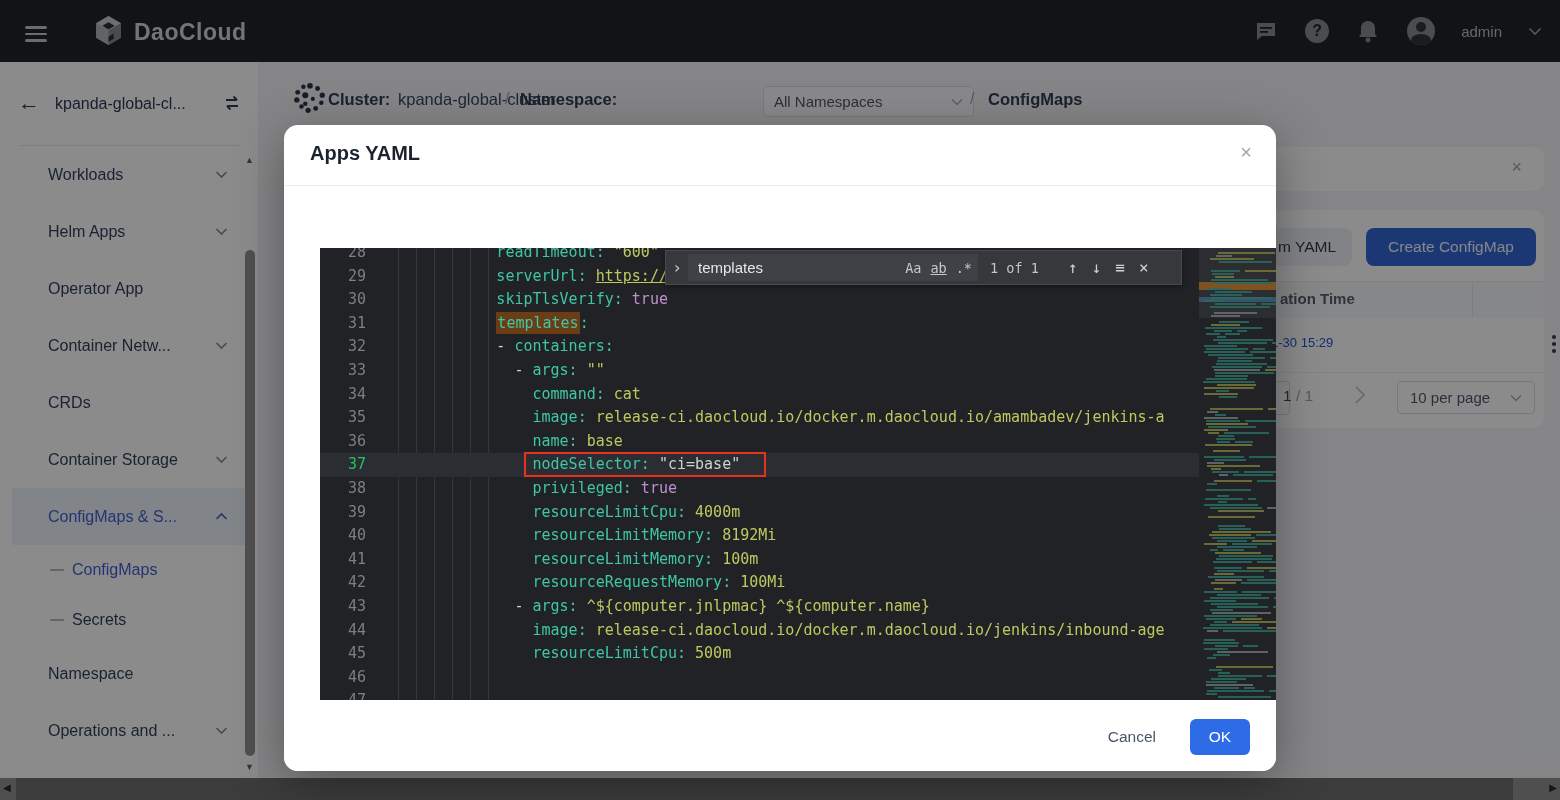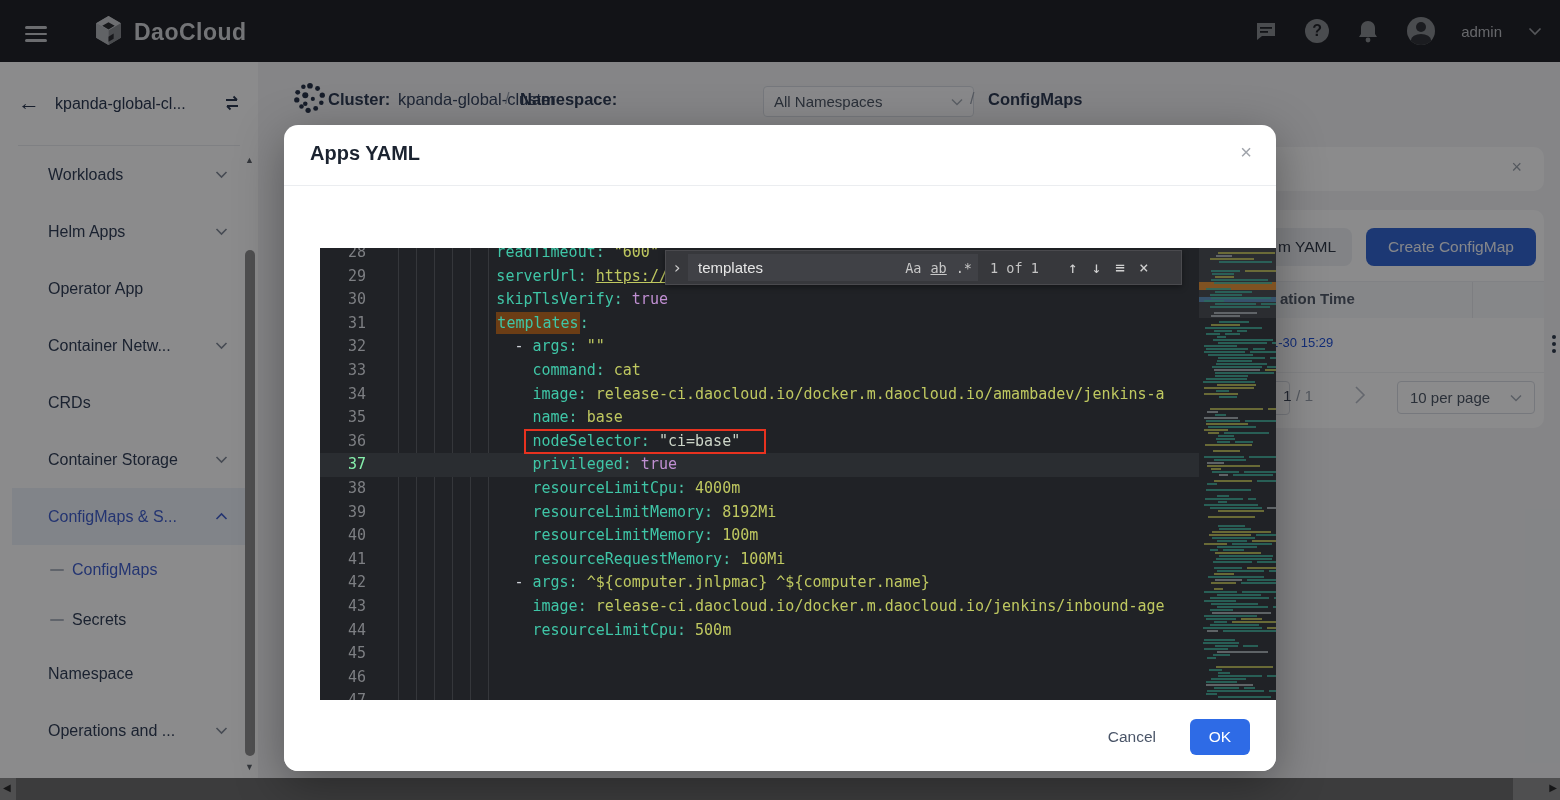--- a/index.html
+++ b/index.html
@@ -101,21 +101,21 @@
   .btn-ok{width:60px;height:36px;background:#2e6be6;border-radius:6px;color:#fff;font-size:15.5px;
           display:flex;align-items:center;justify-content:center;cursor:pointer;}
 
   
   .editor{position:absolute;left:0;top:123px;right:0;height:452px;background:#202226;overflow:hidden;
           font-family:"DejaVu Sans Mono",monospace;font-size:15px;margin-left:36px;}
   .guides{position:absolute;top:0;bottom:0;width:1px;background:#35373b;}
   .curline{position:absolute;left:0;width:879px;height:23.6px;background:#2a2d31;}
   .gutter{position:absolute;left:0;top:-7px;width:46px;text-align:right;color:#7d7f83;}
   .gutter .lnum{height:23.6px;line-height:23.6px;}
-  .gutter .lnum.cur{color:#86efac;}
+  .gutter .lnum.cur{color:#22c55e;}
   .code{position:absolute;left:68px;top:-7px;right:0;}
   .cline{height:23.6px;line-height:23.6px;white-space:pre;color:#d4d4d4;}
   .tok-key{color:#3fc6a7;}
   .tok-colon{color:#4fc3a9;}
   .tok-dash{color:#cfd3d9;}
   .tok-val{color:#bfc860;}
   .tok-bool{color:#c08fd2;}
   .tok-str{color:#ccd5c8;}
   .tok-link{color:#bfc860;text-decoration:underline;}
   .tok-match{color:#3fc6a7;background:#6b3d15;padding:2px 1px;}
@@ -371,20 +371,21 @@
         <div class="lnum">44</div>
         <div class="lnum">45</div>
         <div class="lnum">46</div>
         <div class="lnum">47</div>
       </div>
     <div class="code">
         <div class="cline"><span style="display: inline-block; width: 12ch;"></span><span><span class="tok-key">readTimeout</span><span class="tok-colon">:</span><span class="tok-val"> "600"</span></span></div>
         <div class="cline"><span style="display: inline-block; width: 12ch;"></span><span><span class="tok-key">serverUrl</span><span class="tok-colon">:</span><span class="tok-dash"> </span><span class="tok-link">https://</span></span></div>
         <div class="cline"><span style="display: inline-block; width: 12ch;"></span><span><span class="tok-key">skipTlsVerify</span><span class="tok-colon">:</span><span class="tok-bool"> true</span></span></div>
         <div class="cline"><span style="display: inline-block; width: 12ch;"></span><span><span class="tok-match">templates</span><span class="tok-colon">:</span></span></div>
+        <div class="cline"><span style="display: inline-block; width: 12ch;"></span><span><span class="tok-dash">- </span><span class="tok-key">containers</span><span class="tok-colon">:</span></span></div>
         <div class="cline"><span style="display: inline-block; width: 14ch;"></span><span><span class="tok-dash">- </span><span class="tok-key">args</span><span class="tok-colon">:</span><span class="tok-val"> ""</span></span></div>
         <div class="cline"><span style="display: inline-block; width: 16ch;"></span><span><span class="tok-key">command</span><span class="tok-colon">:</span><span class="tok-val"> cat</span></span></div>
         <div class="cline"><span style="display: inline-block; width: 16ch;"></span><span><span class="tok-key">image</span><span class="tok-colon">:</span><span class="tok-val"> release-ci.daocloud.io/docker.m.daocloud.io/amambadev/jenkins-a</span></span></div>
         <div class="cline"><span style="display: inline-block; width: 16ch;"></span><span><span class="tok-key">name</span><span class="tok-colon">:</span><span class="tok-val"> base</span></span></div>
         <div class="cline"><span style="display: inline-block; width: 16ch;"></span><span class="boxed"><span class="tok-key">nodeSelector</span><span class="tok-colon">:</span><span class="tok-str"> "ci=base"</span></span></div>
         <div class="cline"><span style="display: inline-block; width: 16ch;"></span><span><span class="tok-key">privileged</span><span class="tok-colon">:</span><span class="tok-bool"> true</span></span></div>
         <div class="cline"><span style="display: inline-block; width: 16ch;"></span><span><span class="tok-key">resourceLimitCpu</span><span class="tok-colon">:</span><span class="tok-val"> 4000m</span></span></div>
         <div class="cline"><span style="display: inline-block; width: 16ch;"></span><span><span class="tok-key">resourceLimitMemory</span><span class="tok-colon">:</span><span class="tok-val"> 8192Mi</span></span></div>
         <div class="cline"><span style="display: inline-block; width: 16ch;"></span><span><span class="tok-key">resourceLimitMemory</span><span class="tok-colon">:</span><span class="tok-val"> 100m</span></span></div>
         <div class="cline"><span style="display: inline-block; width: 16ch;"></span><span><span class="tok-key">resourceRequestMemory</span><span class="tok-colon">:</span><span class="tok-val"> 100Mi</span></span></div>

